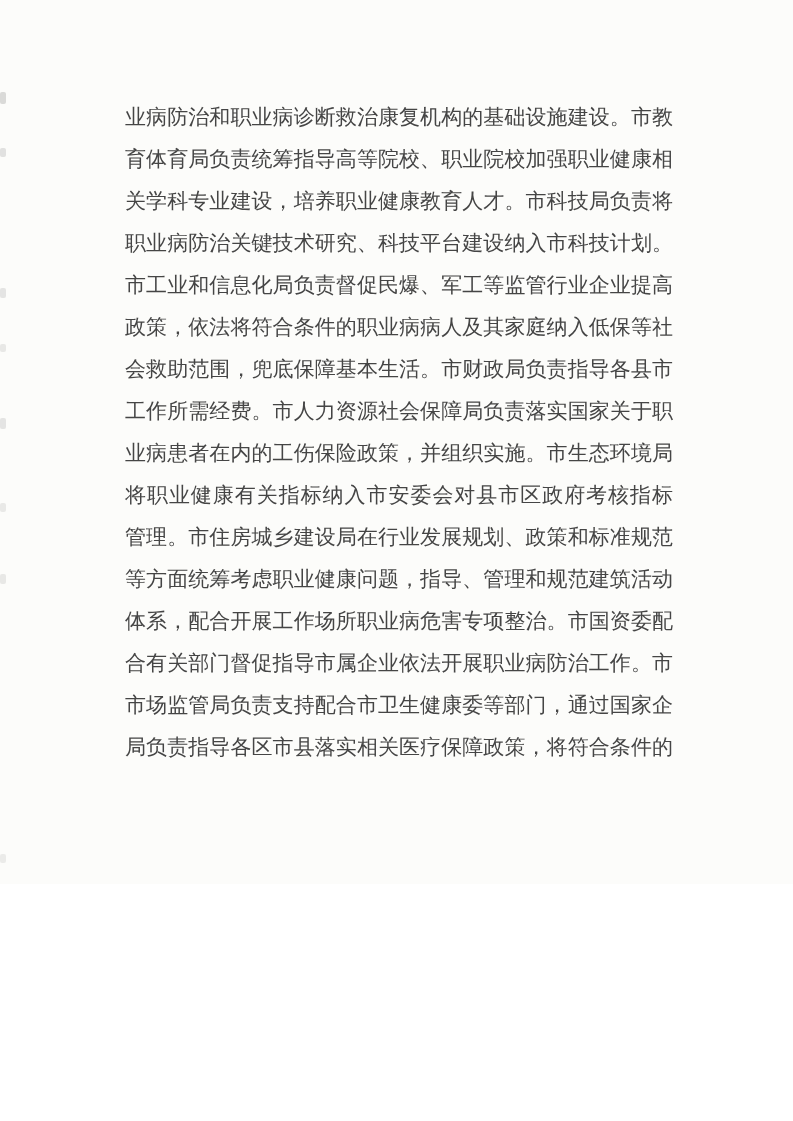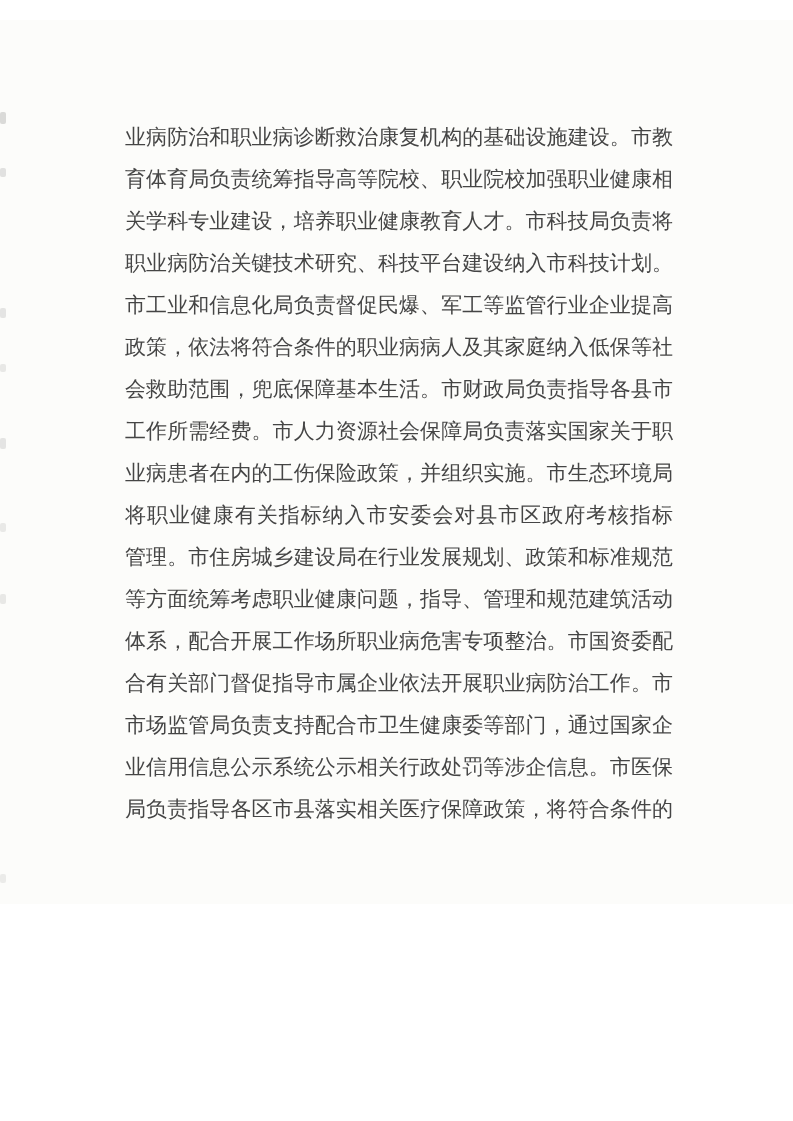--- a/index.html
+++ b/index.html
@@ -7,21 +7,20 @@
     padding: 0;
     background: #ffffff;
   }
   .page {
     position: relative;
     width: 793px;
     height: 884px;
     background: #fcfcfa;
     overflow: hidden;
     font-family: "Liberation Serif", serif;
-    margin-top: 20px;
   }
   
   .body-text {
     position: absolute;
     left: 125px;
     top: 96px;
     width: 548px;
   }
   .line {
     margin: 0;
@@ -90,19 +89,18 @@
     <p class="line">政策，依法将符合条件的职业病病人及其家庭纳入低保等社</p>
     <p class="line">会救助范围，兜底保障基本生活。市财政局负责指导各县市</p>
     <p class="line">工作所需经费。市人力资源社会保障局负责落实国家关于职</p>
     <p class="line">业病患者在内的工伤保险政策，并组织实施。市生态环境局</p>
     <p class="line">将职业健康有关指标纳入市安委会对县市区政府考核指标</p>
     <p class="line">管理。市住房城乡建设局在行业发展规划、政策和标准规范</p>
     <p class="line">等方面统筹考虑职业健康问题，指导、管理和规范建筑活动</p>
     <p class="line">体系，配合开展工作场所职业病危害专项整治。市国资委配</p>
     <p class="line">合有关部门督促指导市属企业依法开展职业病防治工作。市</p>
     <p class="line">市场监管局负责支持配合市卫生健康委等部门，通过国家企</p>
-    <p class="line">业信用信息公示系统公示相关行政处罚等涉企信息。市医保</p>
     <p class="line">局负责指导各区市县落实相关医疗保障政策，将符合条件的</p>
   </main>
 
   <div class="page-number">— 17 —</div>
 
 </div>
 
 </body></html>

